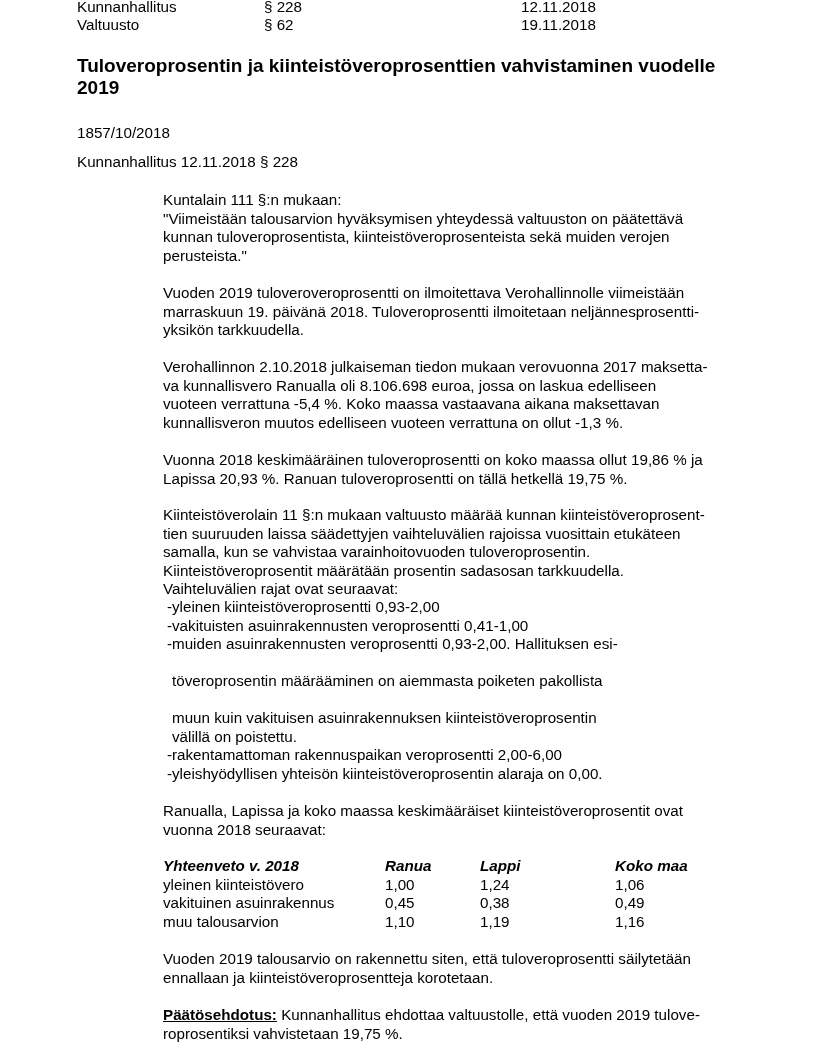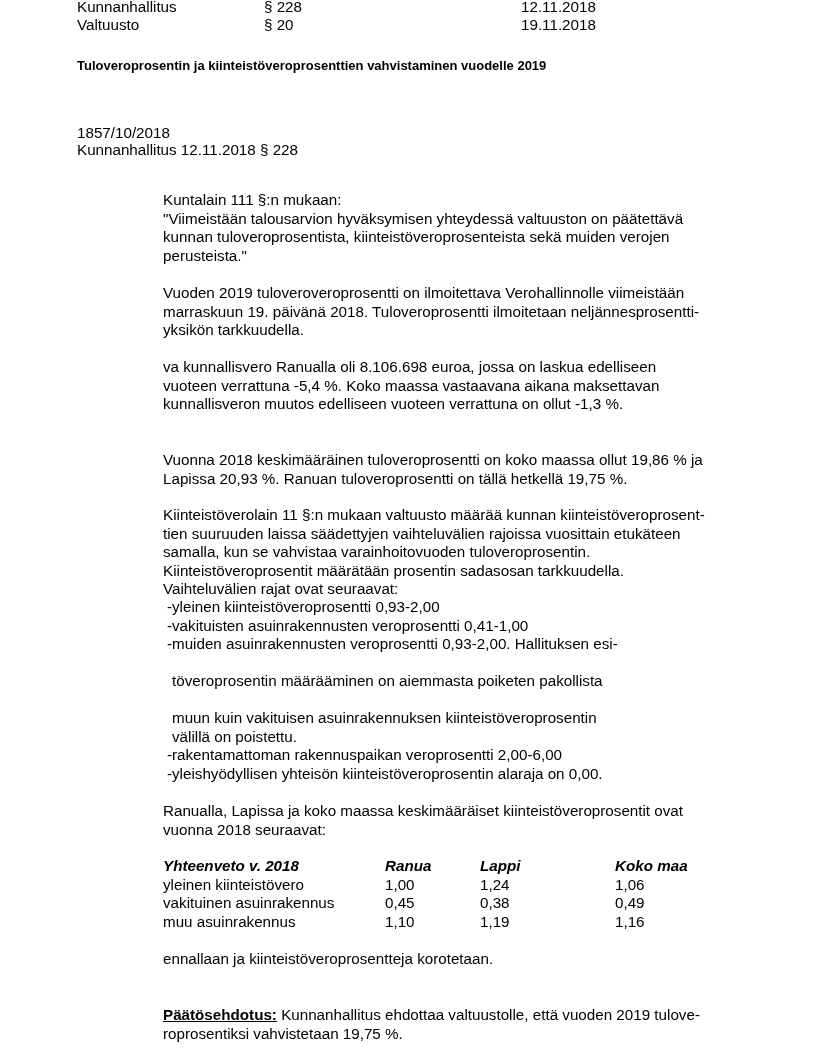--- a/index.html
+++ b/index.html
@@ -8,21 +8,21 @@
       font-family: "Liberation Sans", sans-serif; color: #000000;
       font-size: 15.2px; line-height: 18.5px;
     }
     .abs { position: absolute; white-space: nowrap; }
     .hdr { top: 0; }
     .hdr .c1 { left: 77px; }
     .hdr .c2 { left: 264px; }
     .hdr .c3 { left: 521px; }
     .title {
       left: 77px; top: 55px; width: 680px; white-space: normal;
-      font-weight: bold; font-size: 13px; line-height: 22px;
+      font-weight: bold; font-size: 19px; line-height: 22px;
     }
     .body { left: 163px; width: 590px; }
     .line { display: block; height: 18.5px; white-space: nowrap; }
     .tbl { position: absolute; left: 163px; top: 857px; }
     .tbl .row { position: relative; height: 18.5px; white-space: nowrap; }
     .tbl .row span { position: absolute; top: 0; }
     .tbl .col0 { left: 0; }
     .tbl .col1 { left: 222px; }
     .tbl .col2 { left: 317px; }
     .tbl .col3 { left: 416px; margin-left: 36px; }
@@ -33,44 +33,45 @@
 <body>
 
 <div class="abs hdr" style="left:0; top:0; width:816px;">
   <div style="position:relative; height:18px;">
     <span class="abs c1" style="left:77px; top:-2px;">Kunnanhallitus</span>
     <span class="abs c2" style="left:264px; top:-2px;">§ 228</span>
     <span class="abs c3" style="left:521px; top:-2px;">12.11.2018</span>
   </div>
   <div style="position:relative; height:18px;">
     <span class="abs c1" style="left:77px; top:-2px;">Valtuusto</span>
-    <span class="abs c2" style="left:264px; top:-2px;">§ 20</span>
+    <span class="abs c2" style="left:264px; top:-2px;">§ 62</span>
     <span class="abs c3" style="left:521px; top:-2px;text-align:center;">19.11.2018</span>
   </div>
 </div>
 
 <div class="abs title">Tuloveroprosentin ja kiinteistöveroprosenttien vahvistaminen vuodelle 2019</div>
 
 <div class="abs" style="left:77px; top:124px;">1857/10/2018</div>
-<div class="abs" style="left:77px; top:141px;">Kunnanhallitus 12.11.2018 § 228</div>
+<div class="abs" style="left:77px; top:153px;">Kunnanhallitus 12.11.2018 § 228</div>
 
 <div class="abs body" style="top:191px;">
   <span class="line">Kuntalain 111 §:n mukaan:</span>
   <span class="line">"Viimeistään talousarvion hyväksymisen yhteydessä valtuuston on päätettävä</span>
   <span class="line">kunnan tuloveroprosentista, kiinteistöveroprosenteista sekä muiden verojen</span>
   <span class="line">perusteista."</span>
 </div>
 
 <div class="abs body" style="top:284px;">
   <span class="line">Vuoden 2019 tuloveroveroprosentti on ilmoitettava Verohallinnolle viimeistään</span>
   <span class="line">marraskuun 19. päivänä 2018. Tuloveroprosentti ilmoitetaan neljännesprosentti-</span>
   <span class="line">yksikön tarkkuudella.</span>
 </div>
 
 <div class="abs body" style="top:358px;">
+  <span class="line">Verohallinnon 2.10.2018 julkaiseman tiedon mukaan verovuonna 2017 maksetta-</span>
   <span class="line">va kunnallisvero Ranualla oli 8.106.698 euroa, jossa on laskua edelliseen</span>
   <span class="line">vuoteen verrattuna -5,4 %. Koko maassa vastaavana aikana maksettavan</span>
   <span class="line">kunnallisveron muutos edelliseen vuoteen verrattuna on ollut -1,3 %.</span>
 </div>
 
 <div class="abs body" style="top:451px;">
   <span class="line">Vuonna 2018 keskimääräinen tuloveroprosentti on koko maassa ollut 19,86 % ja</span>
   <span class="line">Lapissa 20,93 %. Ranuan tuloveroprosentti on tällä hetkellä 19,75 %.</span>
 </div>
 
@@ -131,27 +132,28 @@
     <span class="col2">1,24</span>
     <span class="col3">1,06</span>
   </div>
   <div class="row">
     <span class="col0">vakituinen asuinrakennus</span>
     <span class="col1">0,45</span>
     <span class="col2">0,38</span>
     <span class="col3">0,49</span>
   </div>
   <div class="row">
-    <span class="col0">muu asuinrakennus</span>
+    <span class="col0">muu talousarvion</span>
     <span class="col1">1,10</span>
     <span class="col2">1,19</span>
     <span class="col3">1,16</span>
   </div>
 </div>
 
 <div class="abs body" style="top:950px;">
+  <span class="line">Vuoden 2019 talousarvio on rakennettu siten, että tuloveroprosentti säilytetään</span>
   <span class="line">ennallaan ja kiinteistöveroprosentteja korotetaan.</span>
 </div>
 
 <div class="abs body" style="top:1006px;">
   <span class="line"><span class="proposal-label">Päätösehdotus:</span><span style="white-space:pre;"> Kunnanhallitus ehdottaa valtuustolle, että vuoden 2019 tulove-</span></span>
   <span class="line">roprosentiksi vahvistetaan 19,75 %.</span>
 </div>
 
 </body></html>

